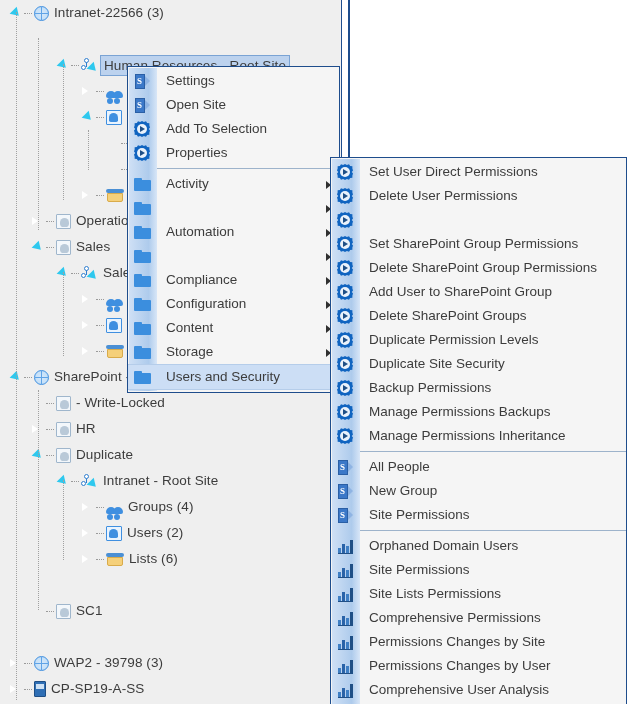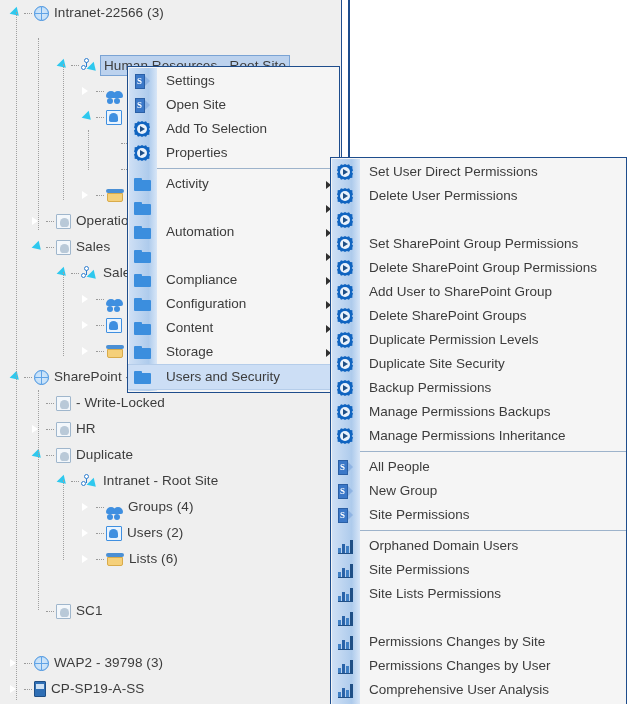--- a/index.html
+++ b/index.html
@@ -840,20 +840,21 @@
     </div>
     <div class="mi">
       <span class="mi-ic">
         <span class="ic bar-icon">
           <i></i>
           <i></i>
           <i></i>
           <i></i>
         </span>
       </span>
+      <span class="mi-label">Comprehensive Permissions</span>
     </div>
     <div class="mi">
       <span class="mi-ic">
         <span class="ic bar-icon">
           <i></i>
           <i></i>
           <i></i>
           <i></i>
         </span>
       </span>

